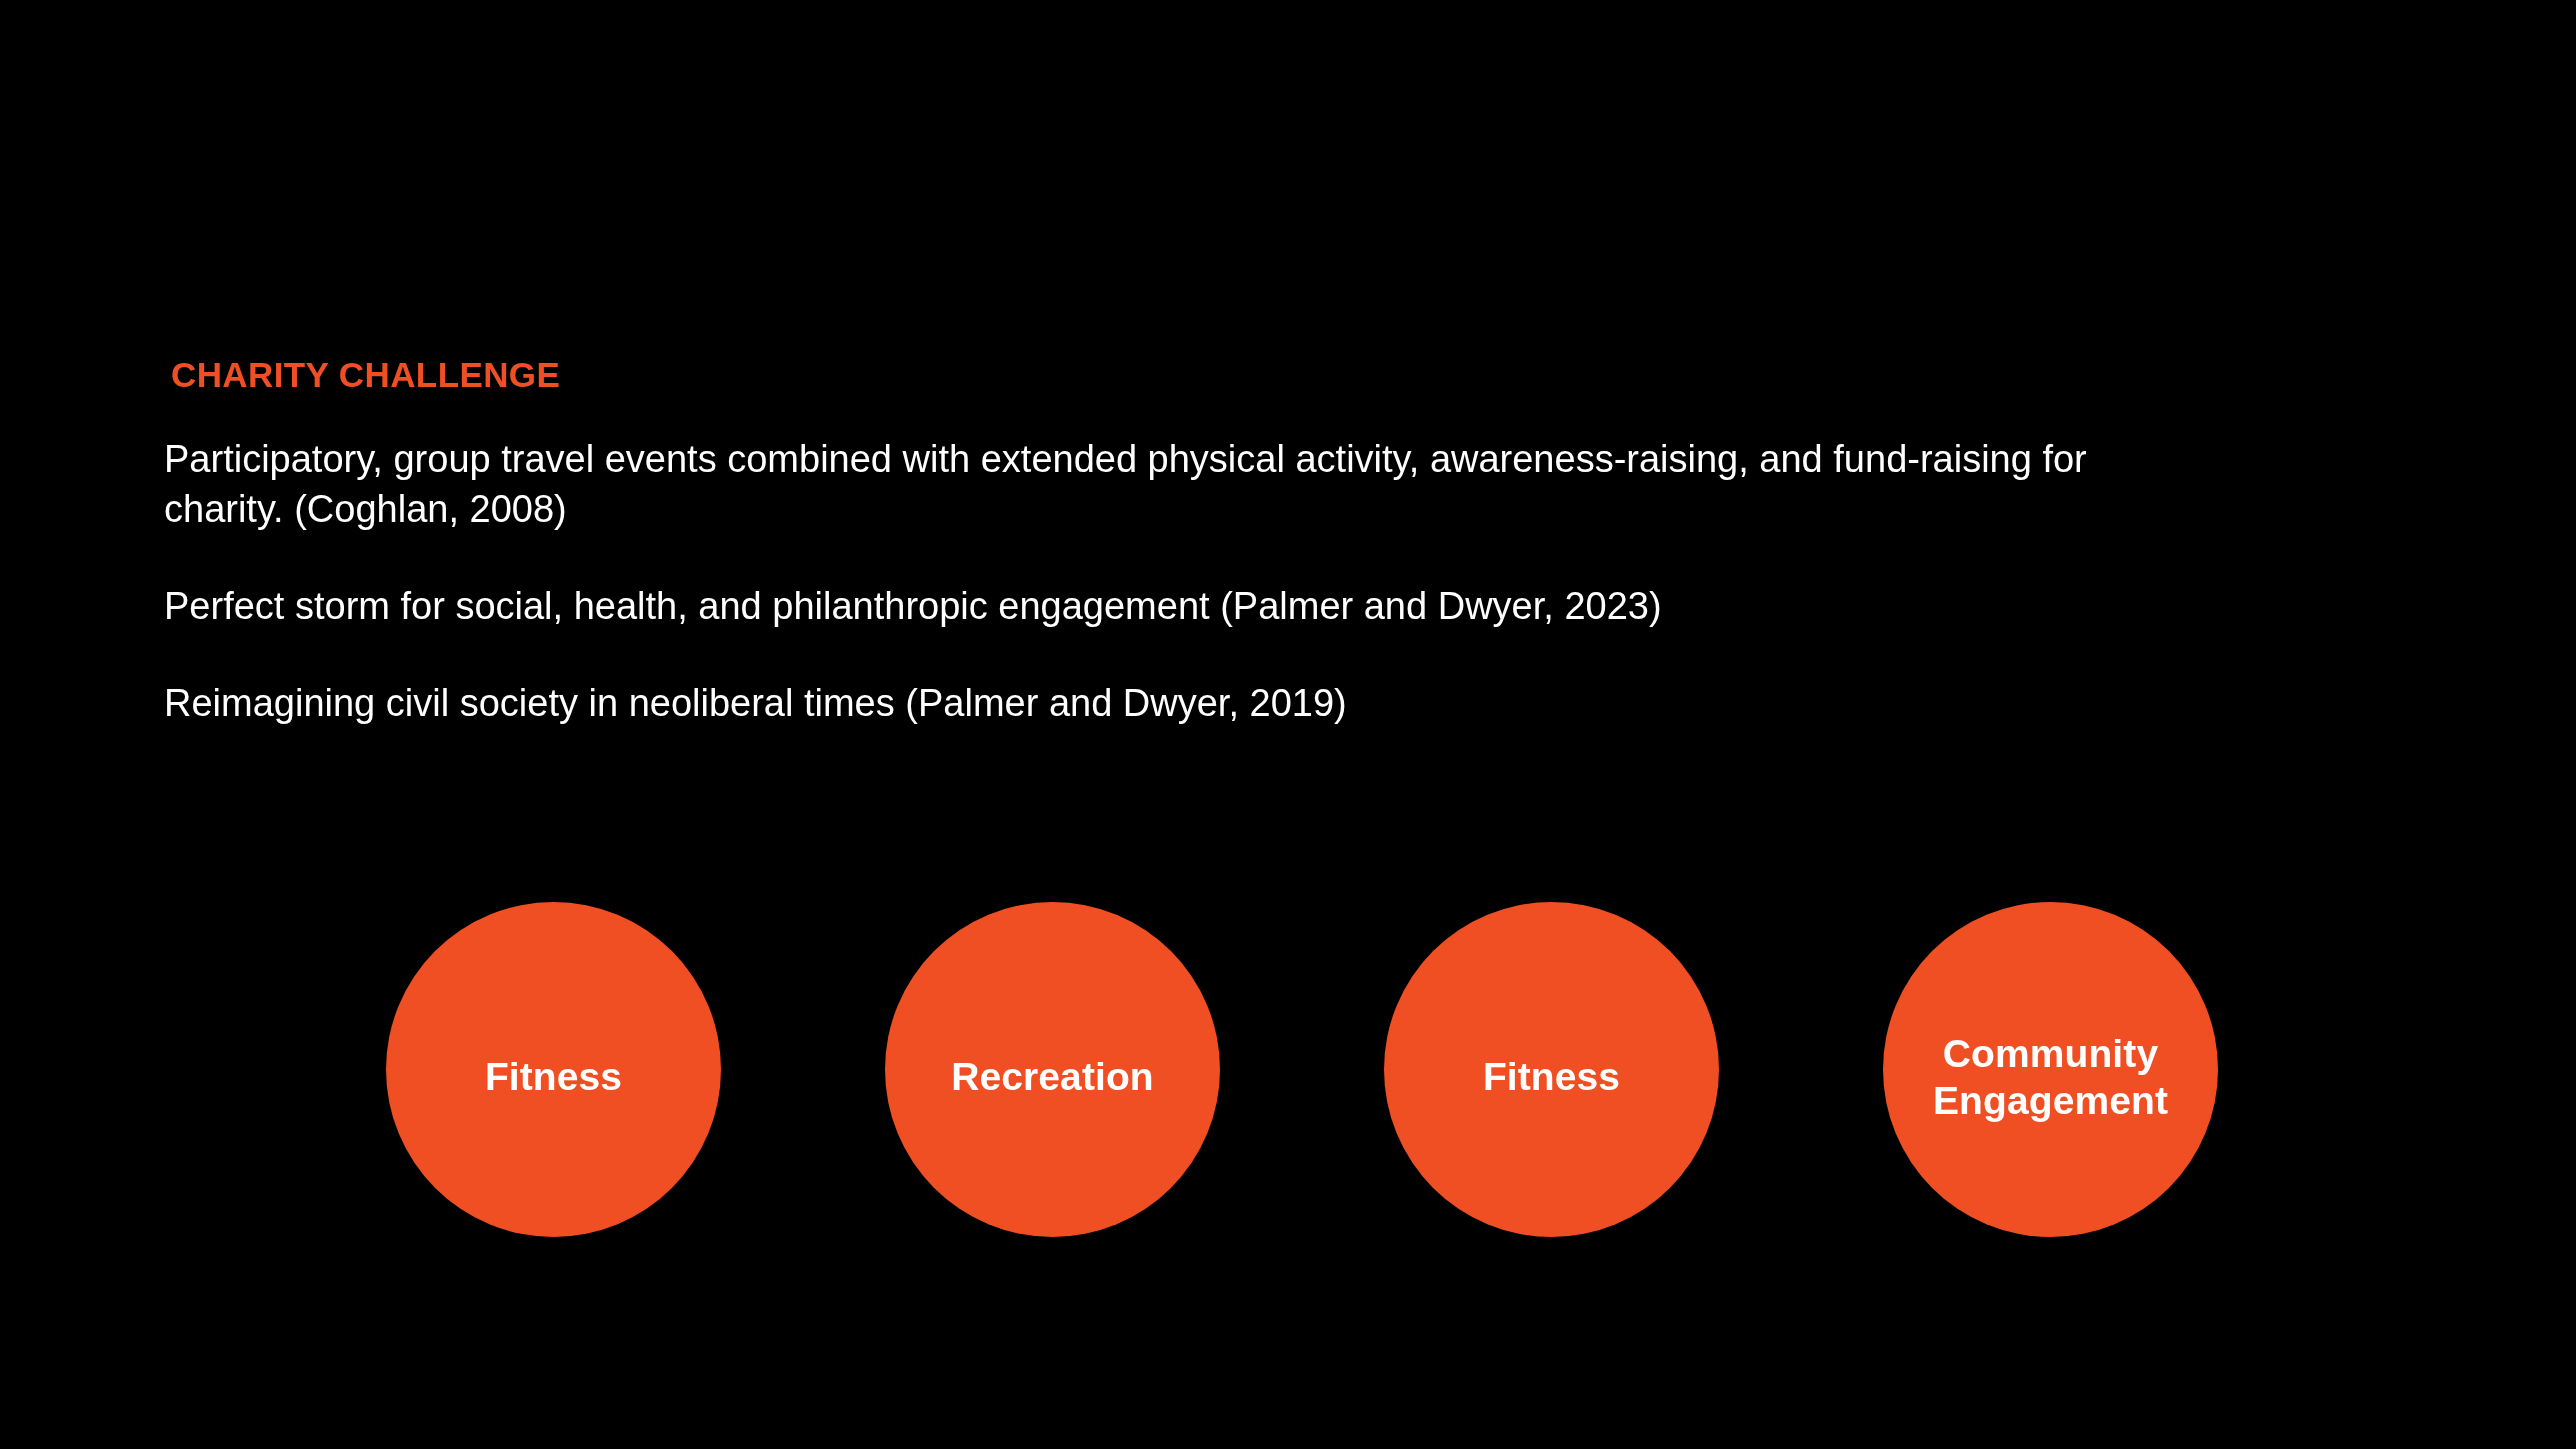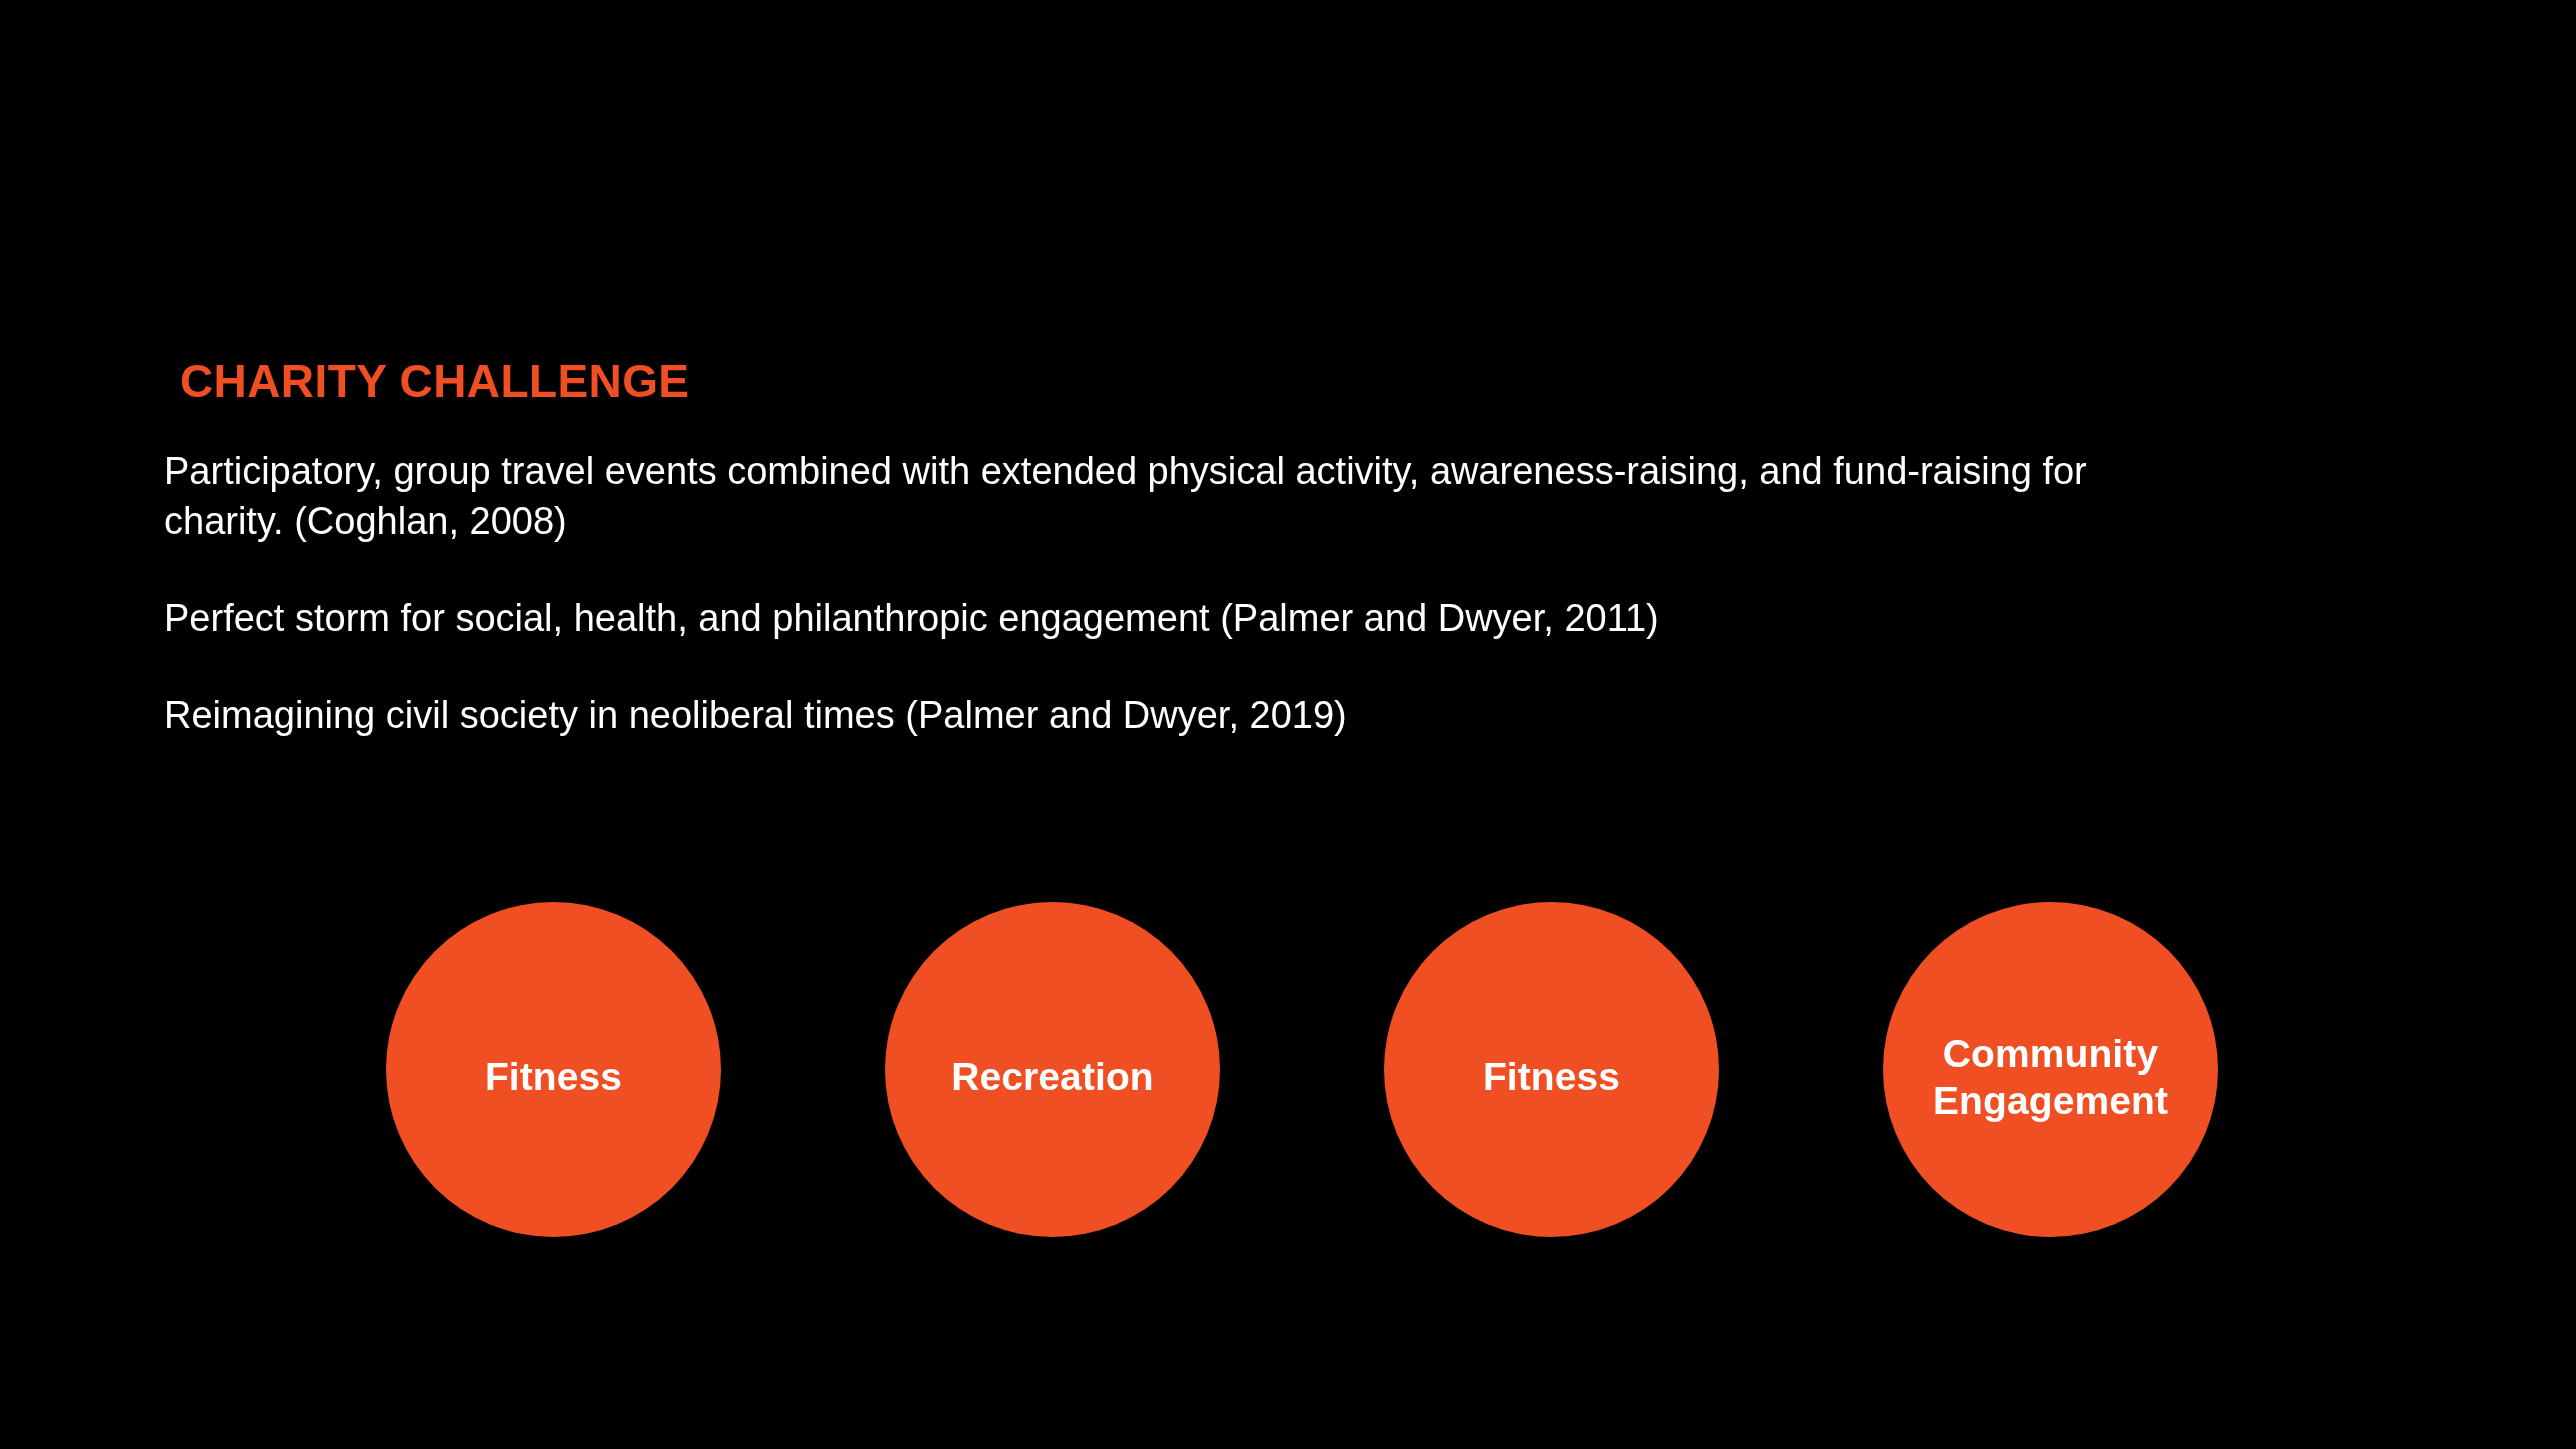--- a/index.html
+++ b/index.html
@@ -57,25 +57,25 @@
 
   
   .copy {
     position: absolute;
     left: 164px;
     top: 356px;
     width: 1986px;
   }
 
   .copy-heading {
-    font-size: 46px;
+    font-size: 35px;
     font-weight: 700;
     letter-spacing: 0.4px;
     color: #F04E23;
-    margin: 0 0 39px 16px;
+    margin: 0 0 39px 7px;
     line-height: 1.1;
   }
 
   .copy-para {
     font-size: 38px;
     font-weight: 400;
     color: #FFFFFF;
     line-height: 1.32;
     margin: 0 0 47px 0;
     max-width: 1945px;
@@ -131,21 +131,21 @@
 <body>
 
 <div class="slide">
 
 
   <div class="copy">
     <h2 class="copy-heading">CHARITY CHALLENGE</h2>
 
     <p class="copy-para wrap-limited">Participatory, group travel events combined with extended physical activity, awareness-raising, and fund-raising for charity. (Coghlan, 2008)</p>
 
-    <p class="copy-para">Perfect storm for social, health, and philanthropic engagement (Palmer and Dwyer, 2011)</p>
+    <p class="copy-para">Perfect storm for social, health, and philanthropic engagement (Palmer and Dwyer, 2023)</p>
 
     <p class="copy-para">Reimagining civil society in neoliberal times (Palmer and Dwyer, 2019)</p>
   </div>
 
   <div class="circle-row">
     <div class="circle">
       <span class="circle-label">Fitness</span>
     </div>
     <div class="circle">
       <span class="circle-label">Recreation</span>

